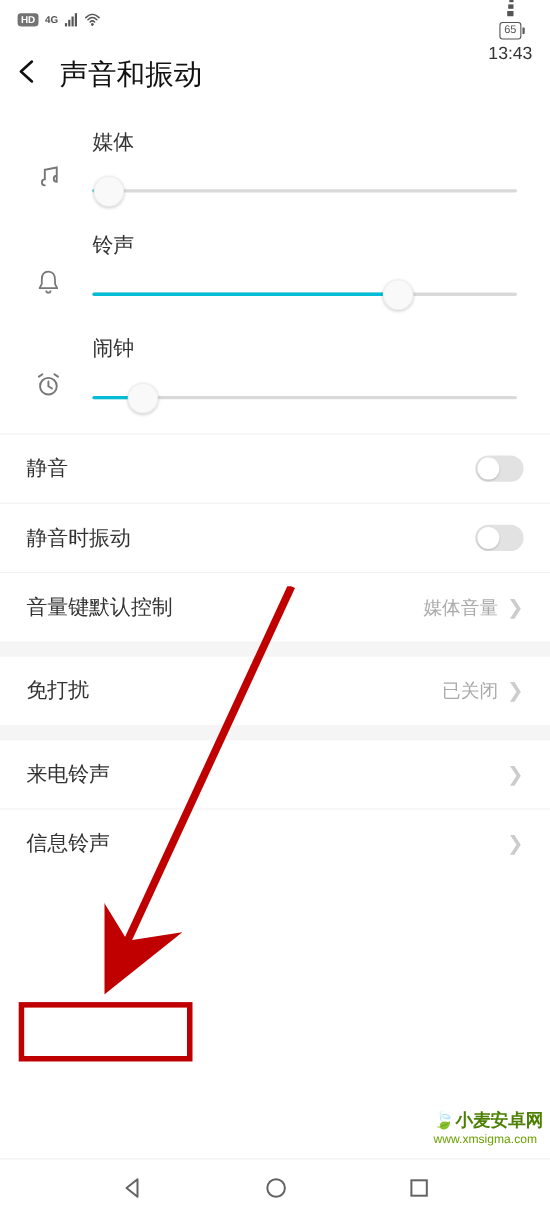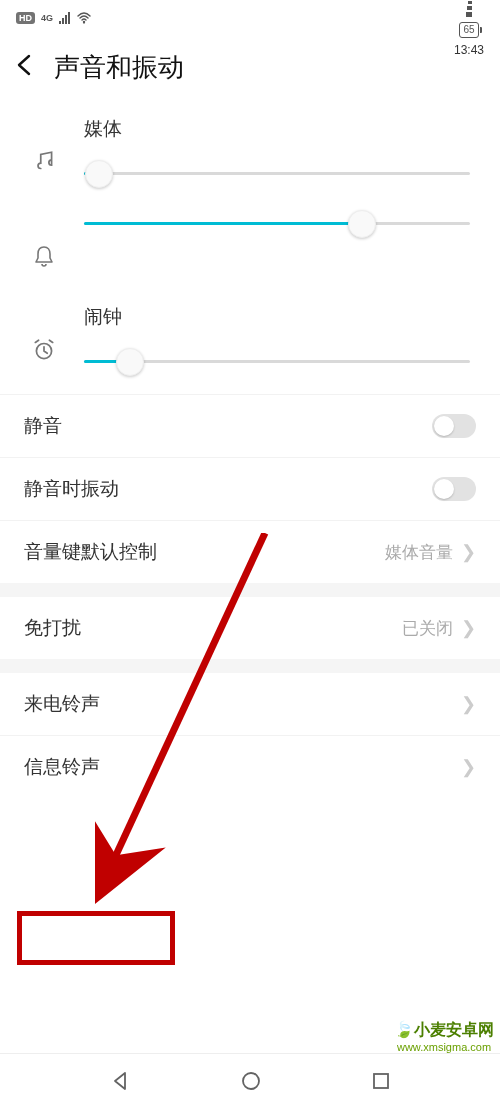--- a/index.html
+++ b/index.html
@@ -46,21 +46,21 @@
   .battery-box::after {
     content: "";
     position: absolute;
     right: -4px;
     top: 4px;
     width: 2px;
     height: 6px;
     background: #555;
     border-radius: 0 1px 1px 0;
   }
-  .time { font-size: 12px; color: #333; font-weight: 400; }
+  .time { font-size: 16px; color: #333; font-weight: 400; }
 
   .title-bar {
     height: 62px;
     display: flex;
     align-items: center;
     padding: 0 14px;
     gap: 14px;
   }
   .back-arrow { font-size: 28px; color: #111; line-height: 1; }
   .page-title { font-size: 26px; font-weight: 500; color: #111; }
@@ -160,22 +160,22 @@
   .annotation-arrow {
     position: absolute;
     left: 95px;
     top: 533px;
     pointer-events: none;
   }
 
   .watermark {
     position: absolute;
     right: 6px;
-    bottom: 58px;
-    text-align: center;
+    bottom: 69px;
+    text-align: left;
   }
   .watermark .wm-title { font-size: 16px; font-weight: 700; color: #4b7f00; }
   .watermark .wm-sub { font-size: 11px; color: #6aa000; }
   .leaf { color:#6aa000; font-size:16px; }
 
   .sig-bars { display:inline-flex; align-items:flex-end; gap:1px; height:12px;}
   .sig-bars span { width:2px; background:#555; display:block;}
   .wifi-svg, .bt-svg { display:inline-block; }
 </style>
 </head>
@@ -239,20 +239,21 @@
     </div>
   </div>
 
   <div class="slider-row">
     <div class="slider-icon">
       <svg width="24" height="26" viewBox="0 0 24 24">
           <path d="M12 3 C8 3 6 6 6 10 V14 L4 18 H20 L18 14 V10 C18 6 16 3 12 3 Z M10 20 A2 2 0 0 0 14 20" stroke="#777" stroke-width="1.6" fill="none" stroke-linejoin="round"></path>
         </svg>
     </div>
     <div class="slider-body">
+      <div class="slider-label">铃声</div>
       <div class="slider-track">
         <div class="track-bg"></div>
           <div class="track-fill" style="width:72%"></div>
           <div class="thumb" style="left:72%"></div>
       </div>
     </div>
   </div>
 
   <div class="slider-row">
     <div class="slider-icon">

